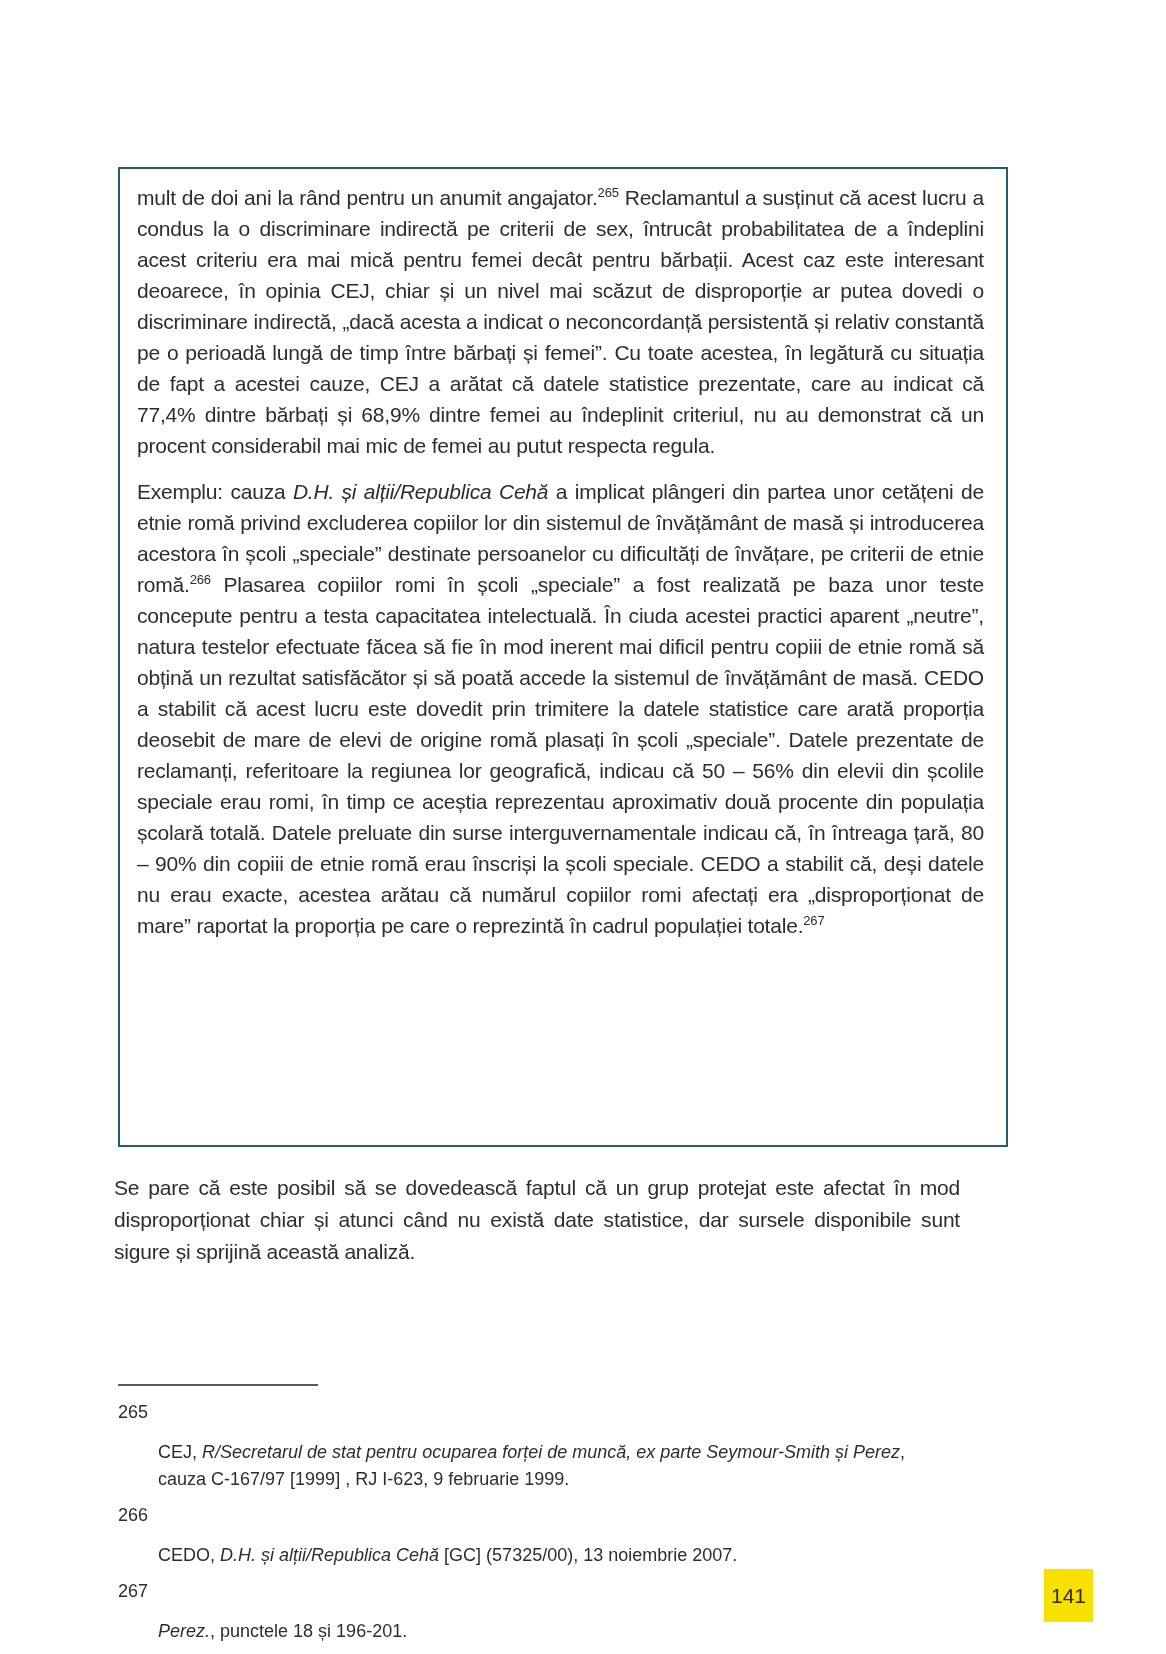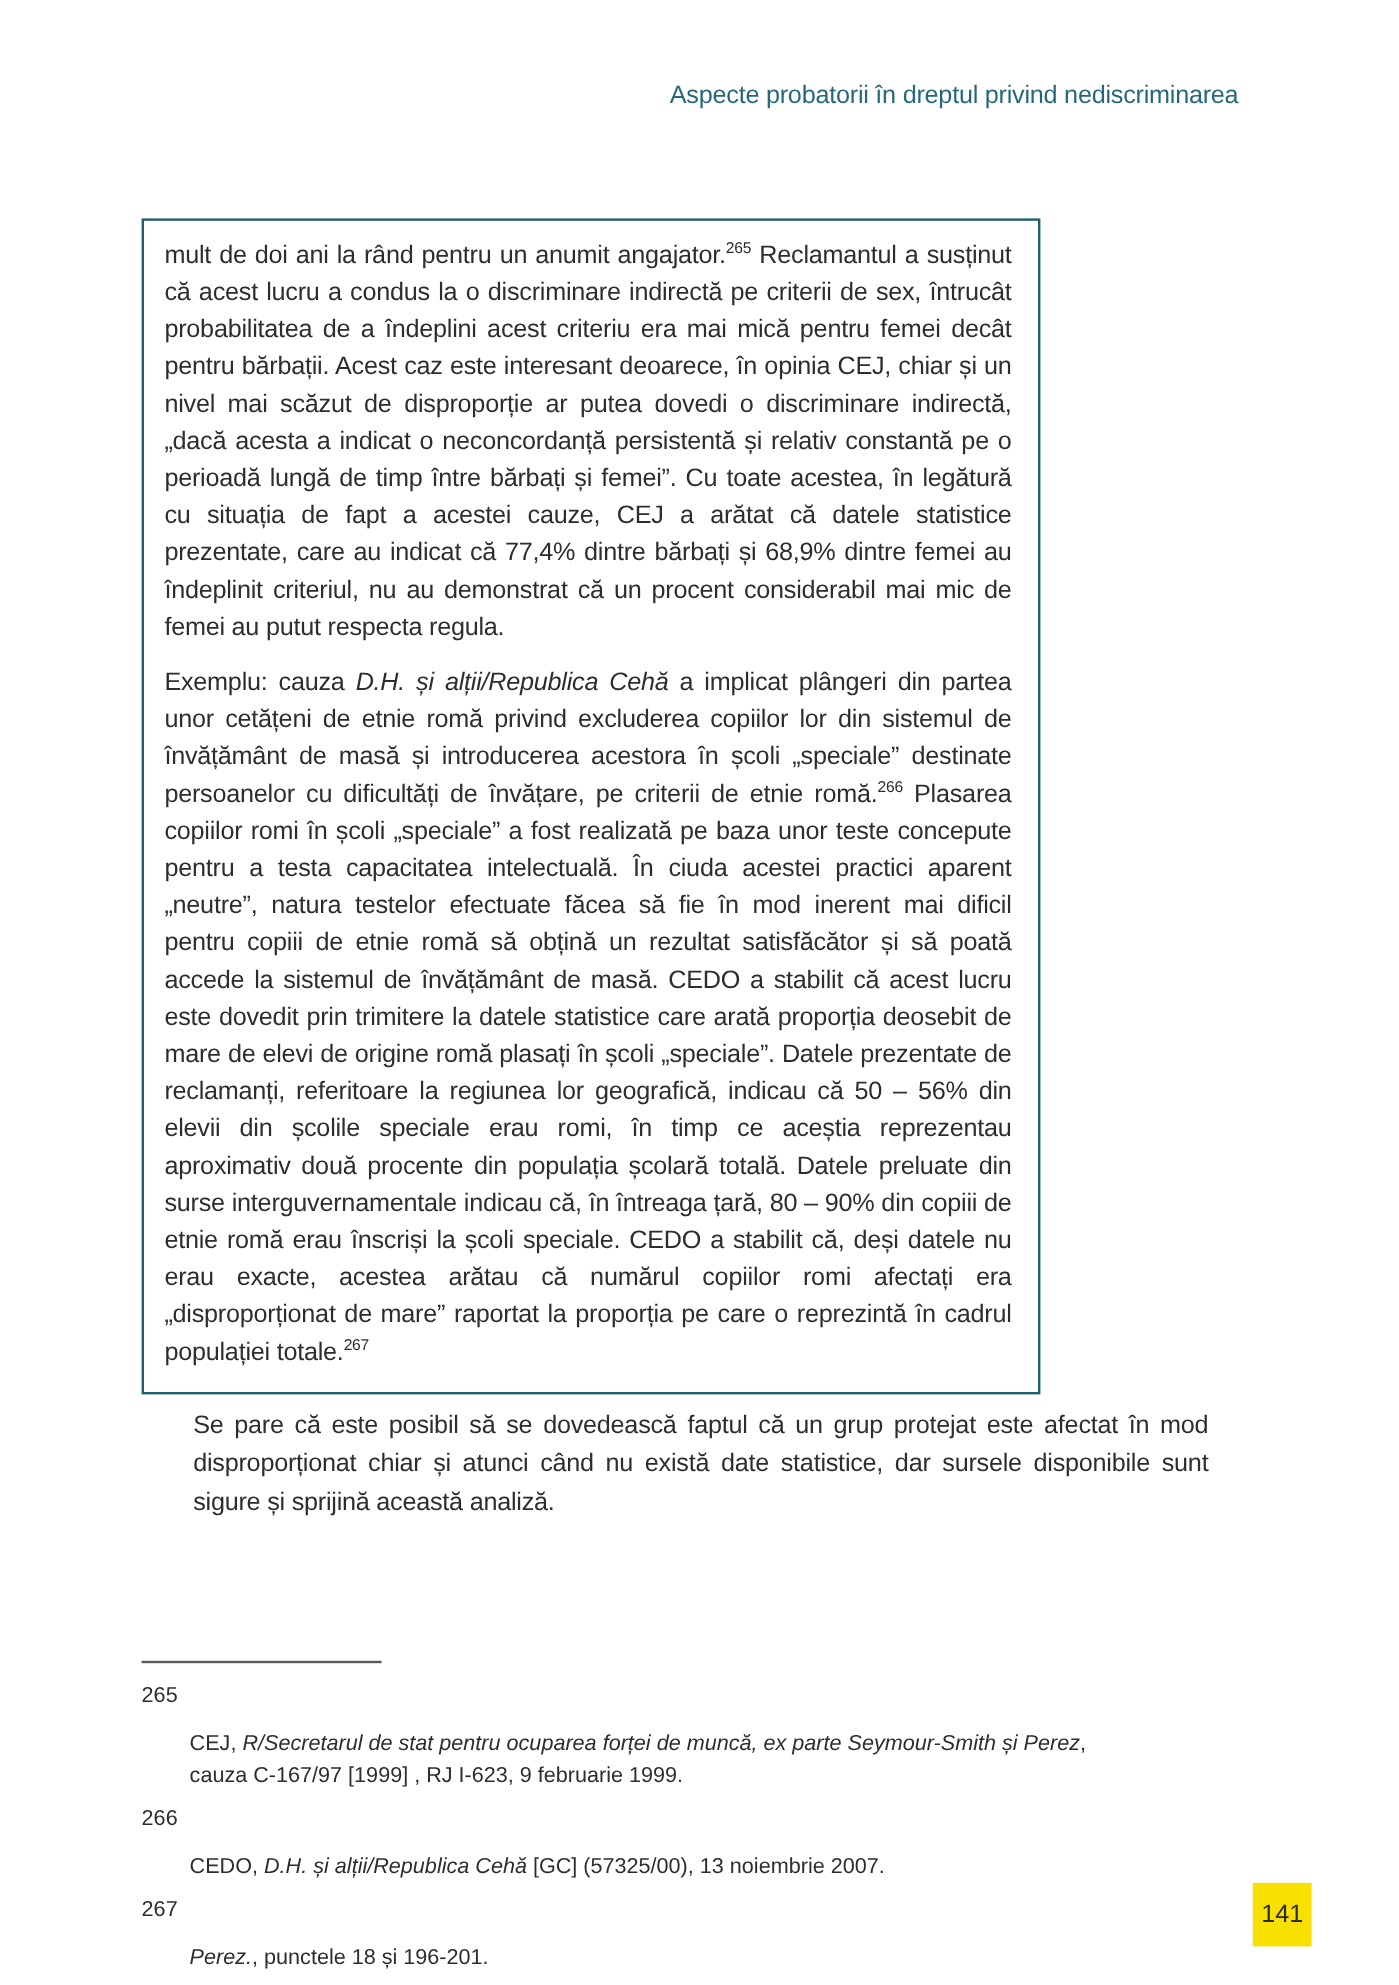--- a/index.html
+++ b/index.html
@@ -18,23 +18,23 @@
     top: 68px;
     left: 0;
     right: 134px;
     text-align: right;
     font-size: 21px;
     letter-spacing: -0.2px;
     color: #26687a;
   }
   .example-box {
     position: absolute;
-    top: 182px;
+    top: 167px;
     left: 118px;
-    width: 749px;
+    width: 890px;
     height: 980px;
     border: 2px solid #215f6d;
     padding: 13px 22px 0 17px;
     overflow: hidden;
   }
   .example-box p {
     font-size: 21px;
     line-height: 31px;
     letter-spacing: -0.2px;
     text-align: justify;
@@ -49,21 +49,20 @@
   .body-par {
     position: absolute;
     top: 1172px;
     left: 114px;
     width: 846px;
     font-size: 21px;
     line-height: 32px;
     letter-spacing: -0.2px;
     text-align: justify;
     color: #2d2d2d;
-    margin-left: 47px;
   }
   .footnotes {
     position: absolute;
     top: 1384px;
     left: 118px;
     width: 820px;
     font-size: 18px;
     line-height: 27px;
     color: #2d2d2d;
   }
@@ -87,21 +86,20 @@
     justify-content: center;
     font-size: 21px;
     color: #2b2b28;
   }
 </style>
 </head>
 <body>
 
 <div class="page">
 
-  <div class="running-header">Aspecte probatorii în dreptul privind nediscriminarea</div>
 
   <section class="example-box">
     <p><span>mult de doi ani la rând pentru un anumit angajator.</span><sup>265</sup><span> Reclamantul a susținut că acest lucru a condus la o discriminare indirectă pe criterii de sex, întrucât probabilitatea de a îndeplini acest criteriu era mai mică pentru femei decât pentru bărbații. Acest caz este interesant deoarece, în opinia CEJ, chiar și un nivel mai scăzut de disproporție ar putea dovedi o discriminare indirectă, „dacă acesta a indicat o neconcordanță persistentă și relativ constantă pe o perioadă lungă de timp între bărbați și femei”. Cu toate acestea, în legătură cu situația de fapt a acestei cauze, CEJ a arătat că datele statistice prezentate, care au indicat că 77,4% dintre bărbați și 68,9% dintre femei au îndeplinit criteriul, nu au demonstrat că un procent considerabil mai mic de femei au putut respecta regula.</span></p>
     <p><span>Exemplu: cauza </span><i>D.H. și alții/Republica Cehă</i><span> a implicat plângeri din partea unor cetățeni de etnie romă privind excluderea copiilor lor din sistemul de învățământ de masă și introducerea acestora în școli „speciale” destinate persoanelor cu dificultăți de învățare, pe criterii de etnie romă.</span><sup>266</sup><span> Plasarea copiilor romi în școli „speciale” a fost realizată pe baza unor teste concepute pentru a testa capacitatea intelectuală. În ciuda acestei practici aparent „neutre”, natura testelor efectuate făcea să fie în mod inerent mai dificil pentru copiii de etnie romă să obțină un rezultat satisfăcător și să poată accede la sistemul de învățământ de masă. CEDO a stabilit că acest lucru este dovedit prin trimitere la datele statistice care arată proporția deosebit de mare de elevi de origine romă plasați în școli „speciale”. Datele prezentate de reclamanți, referitoare la regiunea lor geografică, indicau că 50 – 56% din elevii din școlile speciale erau romi, în timp ce aceștia reprezentau aproximativ două procente din populația școlară totală. Datele preluate din surse interguvernamentale indicau că, în întreaga țară, 80 – 90% din copiii de etnie romă erau înscriși la școli speciale. CEDO a stabilit că, deși datele nu erau exacte, acestea arătau că numărul copiilor romi afectați era „disproporționat de mare” raportat la proporția pe care o reprezintă în cadrul populației totale.</span><sup>267</sup></p>
   </section>
 
   <p class="body-par">Se pare că este posibil să se dovedească faptul că un grup protejat este afectat în mod disproporționat chiar și atunci când nu există date statistice, dar sursele disponibile sunt sigure și sprijină această analiză.</p>
 
   <div class="footnotes">
     <div class="fn-rule"></div>

